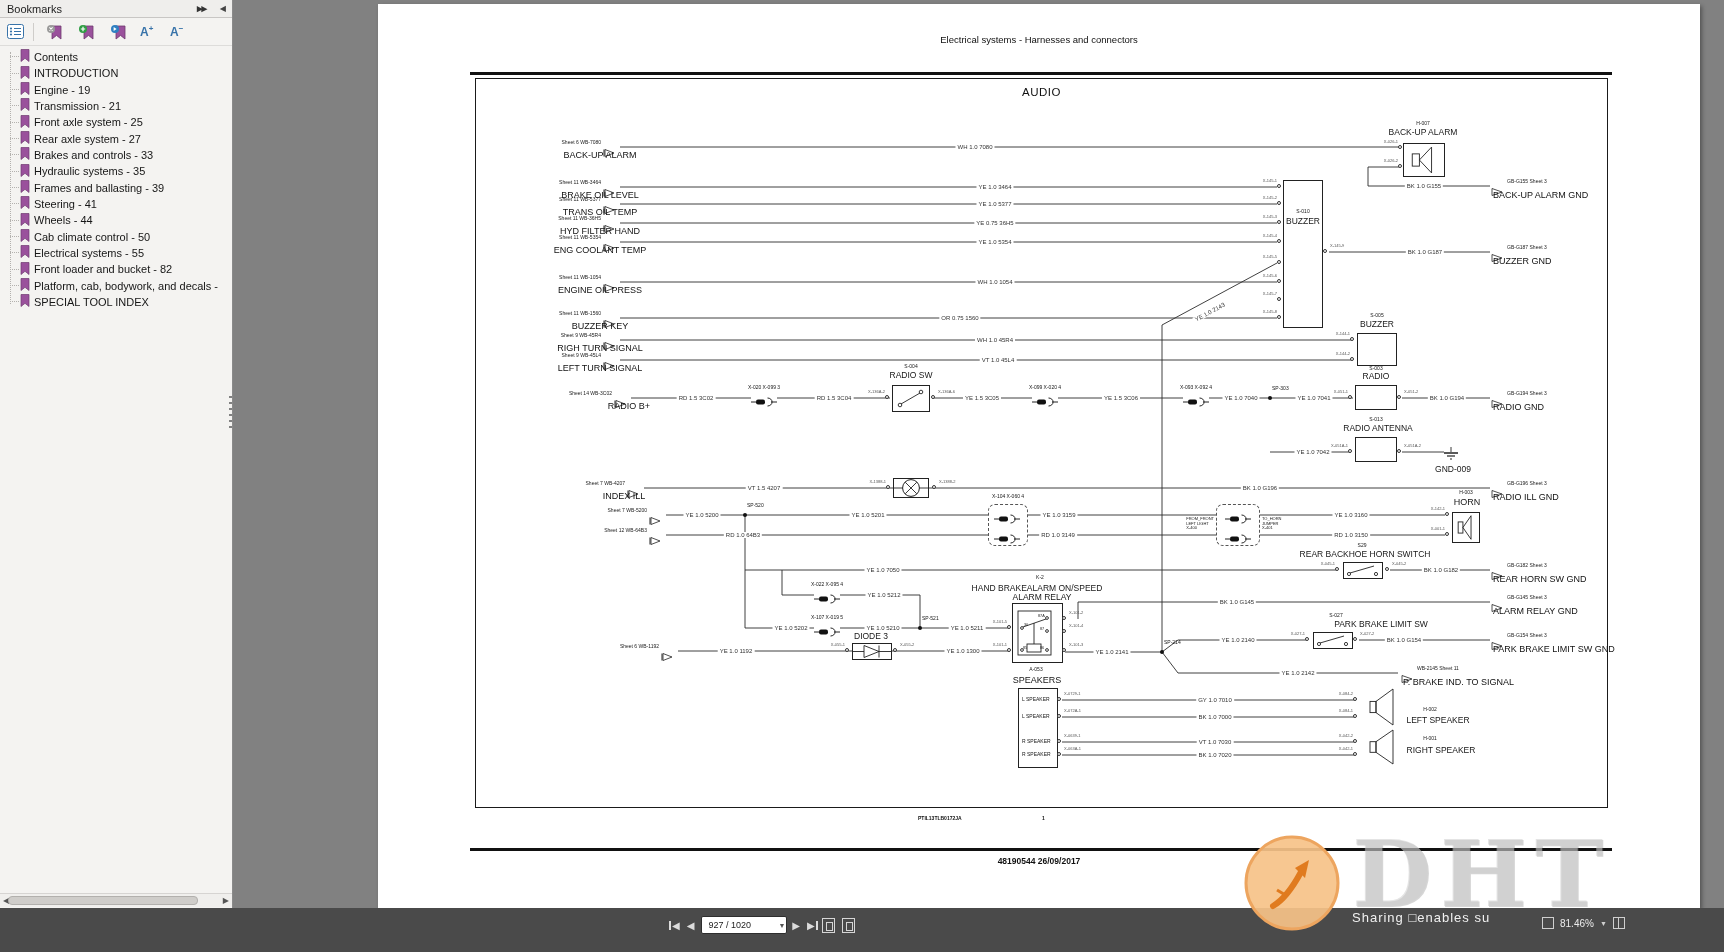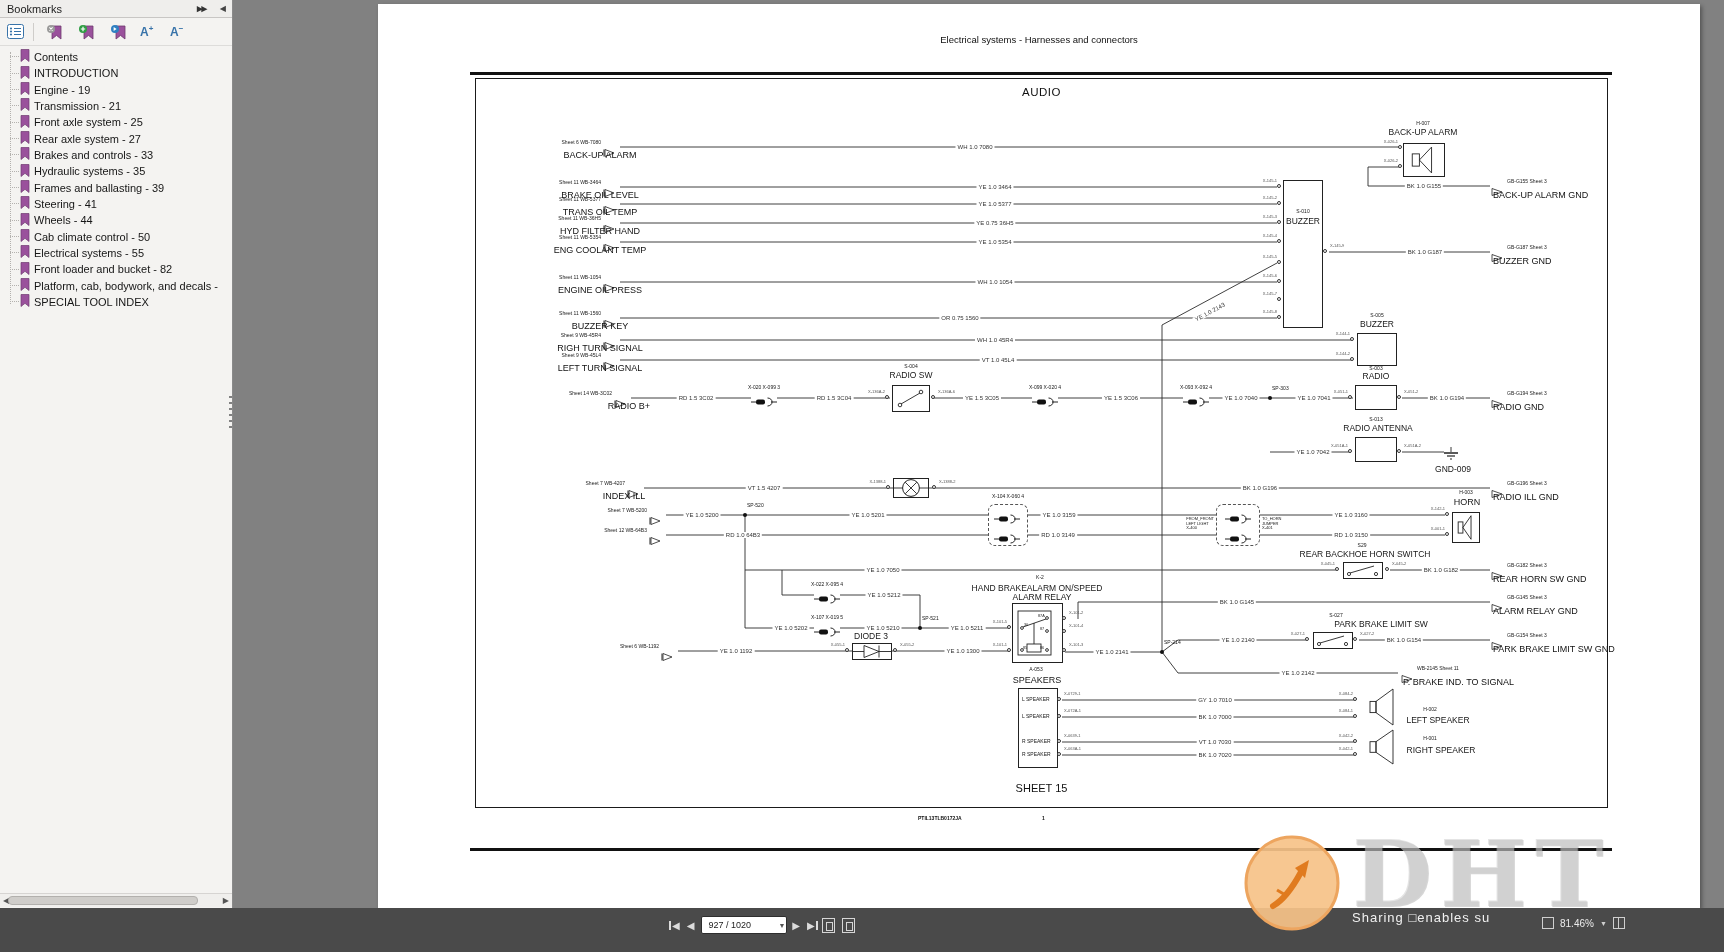--- a/index.html
+++ b/index.html
@@ -182,24 +182,24 @@
   </div>
 </div>
 <div id="panel-grip"></div>
 
 <div id="doc">
   <div id="page">
     <div id="page-header">Electrical systems - Harnesses and connectors</div>
     <div class="thick-rule" style="top:68px"></div>
     <div id="dbox"></div>
     <div id="audio-title">AUDIO</div>
-    <div id="sheet15">SHEET 15</div>
     <div id="ptil">PTIL13TLB0172JA</div>
     <div id="ptil-num">1</div>
     <div class="thick-rule" style="top:844px"></div>
+    <div id="foot1">48190544 26/09/2017</div>
   <svg width="1322" height="904" class="wire-svg">
         <line x1="242" y1="143" x2="1021" y2="143" stroke="#2b2b2b" stroke-width="0.9"></line>
         <line x1="242" y1="183" x2="899" y2="183" stroke="#2b2b2b" stroke-width="0.9"></line>
         <line x1="242" y1="200" x2="899" y2="200" stroke="#2b2b2b" stroke-width="0.9"></line>
         <line x1="242" y1="219" x2="899" y2="219" stroke="#2b2b2b" stroke-width="0.9"></line>
         <line x1="242" y1="238" x2="899" y2="238" stroke="#2b2b2b" stroke-width="0.9"></line>
         <line x1="242" y1="278" x2="899" y2="278" stroke="#2b2b2b" stroke-width="0.9"></line>
         <line x1="242" y1="314" x2="899" y2="314" stroke="#2b2b2b" stroke-width="0.9"></line>
         <line x1="242" y1="336" x2="973" y2="336" stroke="#2b2b2b" stroke-width="0.9"></line>
         <line x1="242" y1="356" x2="973" y2="356" stroke="#2b2b2b" stroke-width="0.9"></line>

